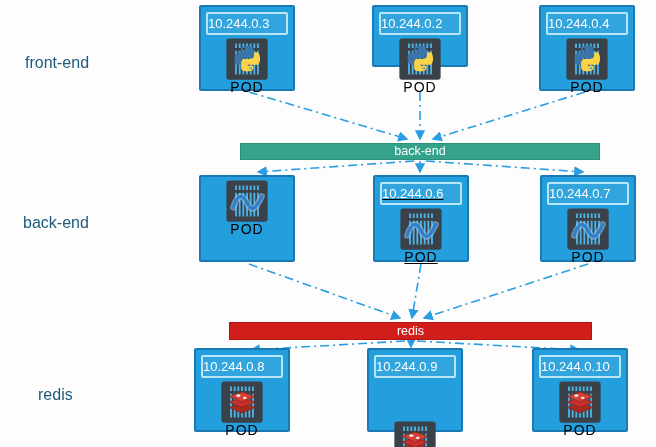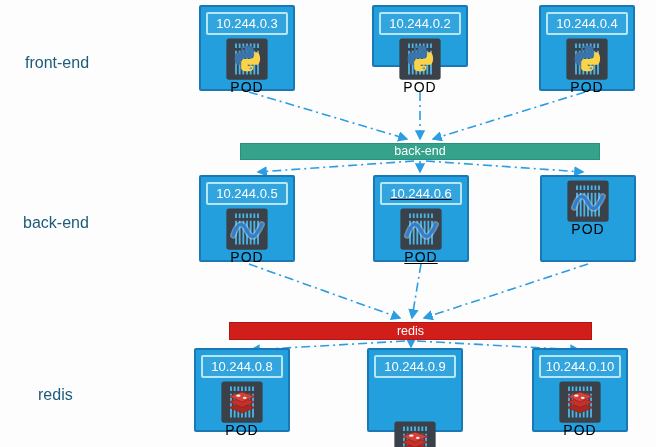--- a/index.html
+++ b/index.html
@@ -11,21 +11,21 @@
     position:absolute;font-size:16px;color:#1d5a7c;white-space:nowrap;
   }
   .pod{
     position:absolute;width:96px;box-sizing:border-box;
     background:#239fdd;border:2px solid #1a78b4;border-radius:2px;
     display:flex;flex-direction:column;align-items:center;
   }
   .ip-box{
     box-sizing:border-box;margin-top:5px;width:82px;height:23px;
     border:2px solid #b9e6f7;border-radius:2px;background:rgba(255,255,255,0.07);
-    color:#ffffff;font-size:13px;line-height:19px;text-align:center;
+    color:#ffffff;font-size:13px;line-height:19px;
     white-space:nowrap;
   }
   .pod-icon{width:44px;height:44px;margin-top:2px;flex:0 0 auto;}
   .pod-icon svg{display:block;width:44px;height:44px;}
   .pod-label{
     color:#000000;font-size:14px;line-height:14px;letter-spacing:1px;
     text-align:center;margin-top:-1px;
   }
   .service-bar{
     position:absolute;box-sizing:border-box;display:flex;
@@ -128,21 +128,20 @@
         <g transform="translate(10.5,9.5) scale(0.25)">
           <path fill="#3b74a8" d="M54.92 0c-4.58 0-8.97.4-12.84 1.09-11.4 2.02-13.47 6.23-13.47 14.02v10.28h26.94v3.42H18.49c-7.83 0-14.69 4.71-16.83 13.66-2.47 10.26-2.58 16.67 0 27.39 1.92 7.98 6.5 13.66 14.33 13.66h9.27V71.2c0-8.89 7.69-16.73 16.83-16.73h26.91c7.49 0 13.47-6.17 13.47-13.69V15.11c0-7.3-6.16-12.78-13.47-14.02C64.37.35 59.5 0 54.92 0zM40.35 8.25c2.78 0 5.05 2.31 5.05 5.15 0 2.83-2.27 5.12-5.05 5.12-2.79 0-5.05-2.29-5.05-5.12 0-2.84 2.26-5.15 5.05-5.15z"></path>
           <path fill="#fbd348" d="M85.64 28.81v11.97c0 9.27-7.86 17.08-16.83 17.08H41.9c-7.37 0-13.47 6.31-13.47 13.69V97.2c0 7.3 6.35 11.6 13.47 13.69 8.53 2.51 16.7 2.96 26.91 0 6.78-1.96 13.47-5.91 13.47-13.69V86.92H55.37V83.5h40.37c7.83 0 10.75-5.46 13.47-13.66 2.81-8.44 2.69-16.56 0-27.39-1.93-7.8-5.62-13.66-13.47-13.66h-10.1zM70.5 93.78c2.79 0 5.05 2.29 5.05 5.12 0 2.84-2.26 5.15-5.05 5.15-2.78 0-5.05-2.31-5.05-5.15 0-2.83 2.27-5.12 5.05-5.12z"></path>
         </g>
       </svg>
     </div>
     <div class="pod-label">POD</div>
   </div>
 
   <div class="pod" style="left:199px;top:175px;height:87px;">
-    <div class="ip-box">10.244.0.5</div>
     <div class="pod-icon">
       <svg viewBox="0 0 48 48">
         <rect x="1.5" y="1.5" width="45" height="45" rx="3" fill="#3a4149"></rect>
         <g stroke="#4db4e6" stroke-width="2">
           <path d="M12 7V12 M16 7V12 M20 7V12 M24 7V12 M28 7V12 M32 7V12 M36 7V12"></path>
           <path d="M12 15V41 M16 15V41 M20 15V41 M24 15V41 M28 15V41 M32 15V41 M36 15V41"></path>
         </g>
         <path d="M9 31 C14 16, 19 16, 24 26 S 33 34, 40 19" stroke="#9ccdf0" stroke-width="7" fill="none" stroke-linecap="round" opacity="0.55"></path>
         <path d="M9 31 C14 16, 19 16, 24 26 S 33 34, 40 19" stroke="#2e7fd0" stroke-width="3.5" fill="none" stroke-linecap="round"></path>
       </svg>
@@ -160,20 +159,21 @@
           <path d="M12 15V41 M16 15V41 M20 15V41 M24 15V41 M28 15V41 M32 15V41 M36 15V41"></path>
         </g>
         <path d="M9 31 C14 16, 19 16, 24 26 S 33 34, 40 19" stroke="#9ccdf0" stroke-width="7" fill="none" stroke-linecap="round" opacity="0.55"></path>
         <path d="M9 31 C14 16, 19 16, 24 26 S 33 34, 40 19" stroke="#2e7fd0" stroke-width="3.5" fill="none" stroke-linecap="round"></path>
       </svg>
     </div>
     <div class="pod-label">POD</div>
   </div>
 
   <div class="pod" style="left:540px;top:175px;height:87px;">
+    <div class="ip-box">10.244.0.7</div>
     <div class="pod-icon">
       <svg viewBox="0 0 48 48">
         <rect x="1.5" y="1.5" width="45" height="45" rx="3" fill="#3a4149"></rect>
         <g stroke="#4db4e6" stroke-width="2">
           <path d="M12 7V12 M16 7V12 M20 7V12 M24 7V12 M28 7V12 M32 7V12 M36 7V12"></path>
           <path d="M12 15V41 M16 15V41 M20 15V41 M24 15V41 M28 15V41 M32 15V41 M36 15V41"></path>
         </g>
         <path d="M9 31 C14 16, 19 16, 24 26 S 33 34, 40 19" stroke="#9ccdf0" stroke-width="7" fill="none" stroke-linecap="round" opacity="0.55"></path>
         <path d="M9 31 C14 16, 19 16, 24 26 S 33 34, 40 19" stroke="#2e7fd0" stroke-width="3.5" fill="none" stroke-linecap="round"></path>
       </svg>

